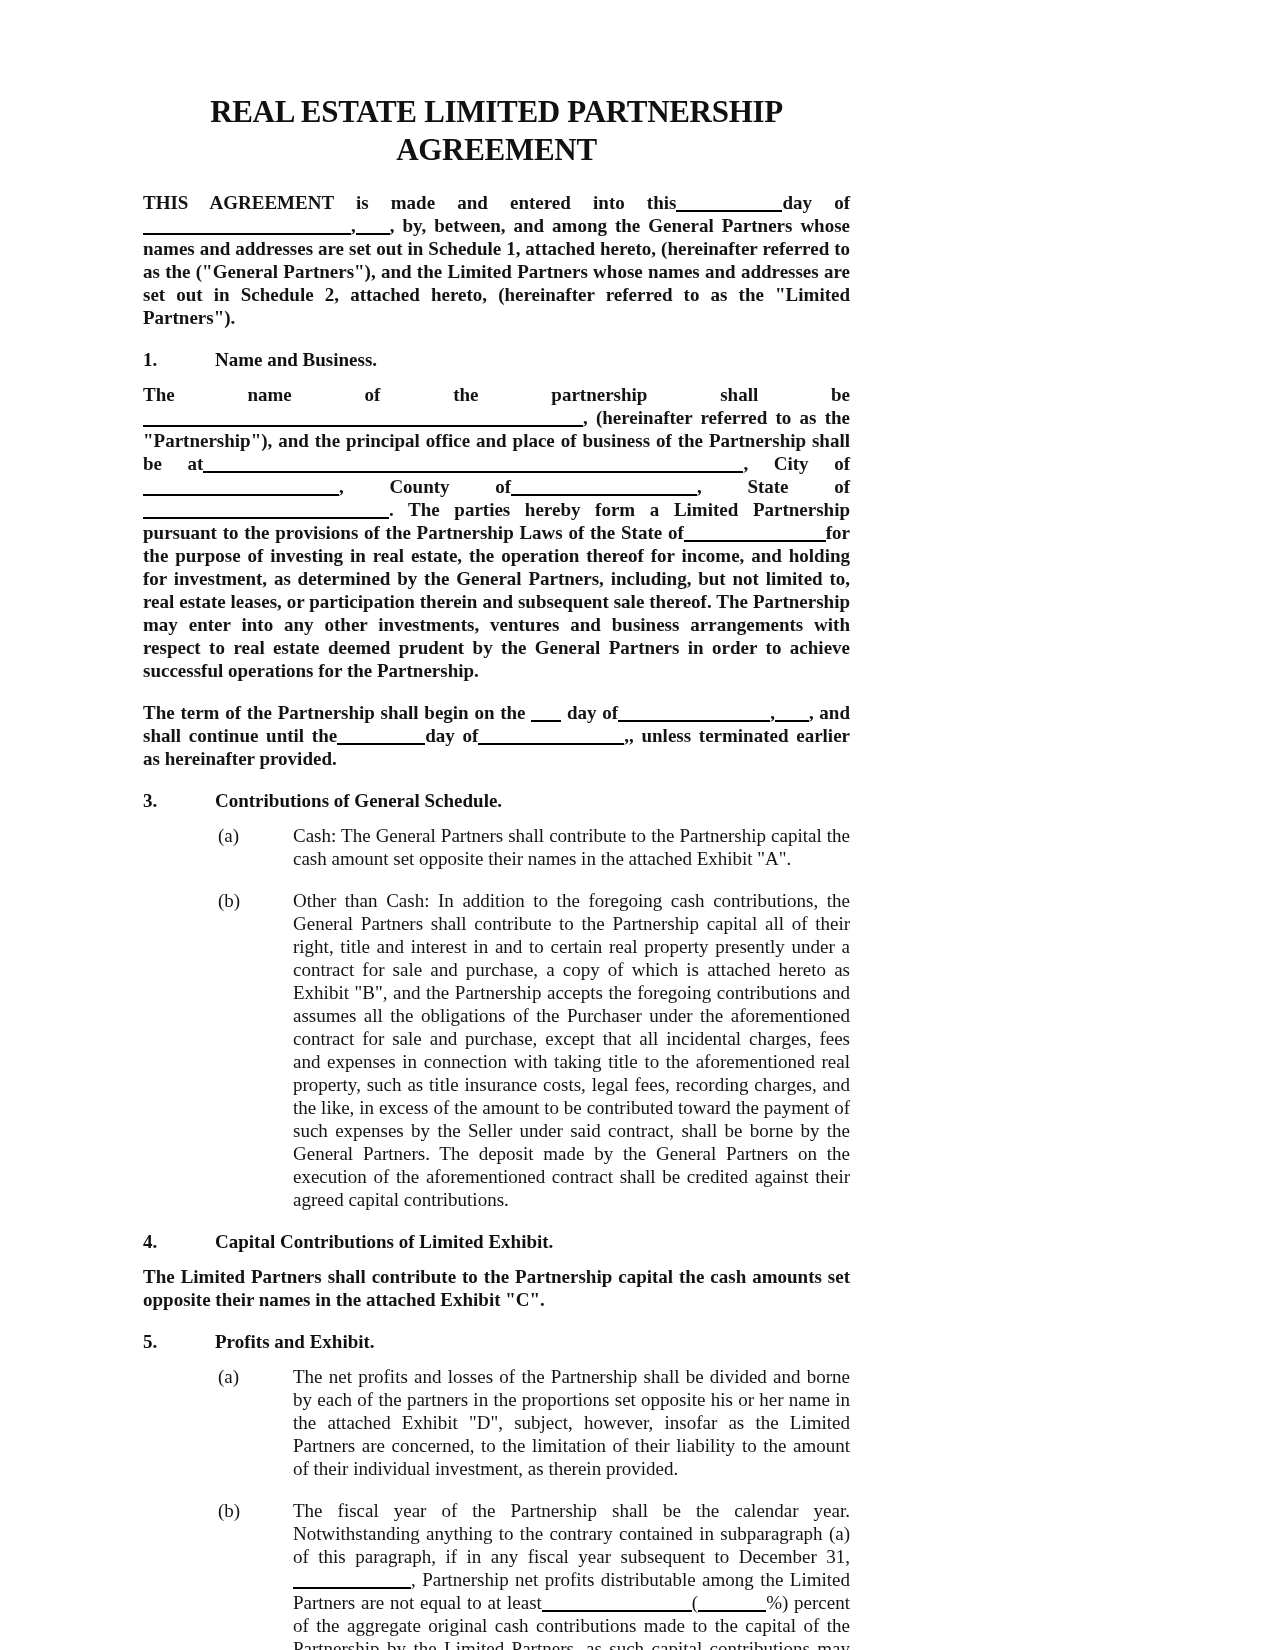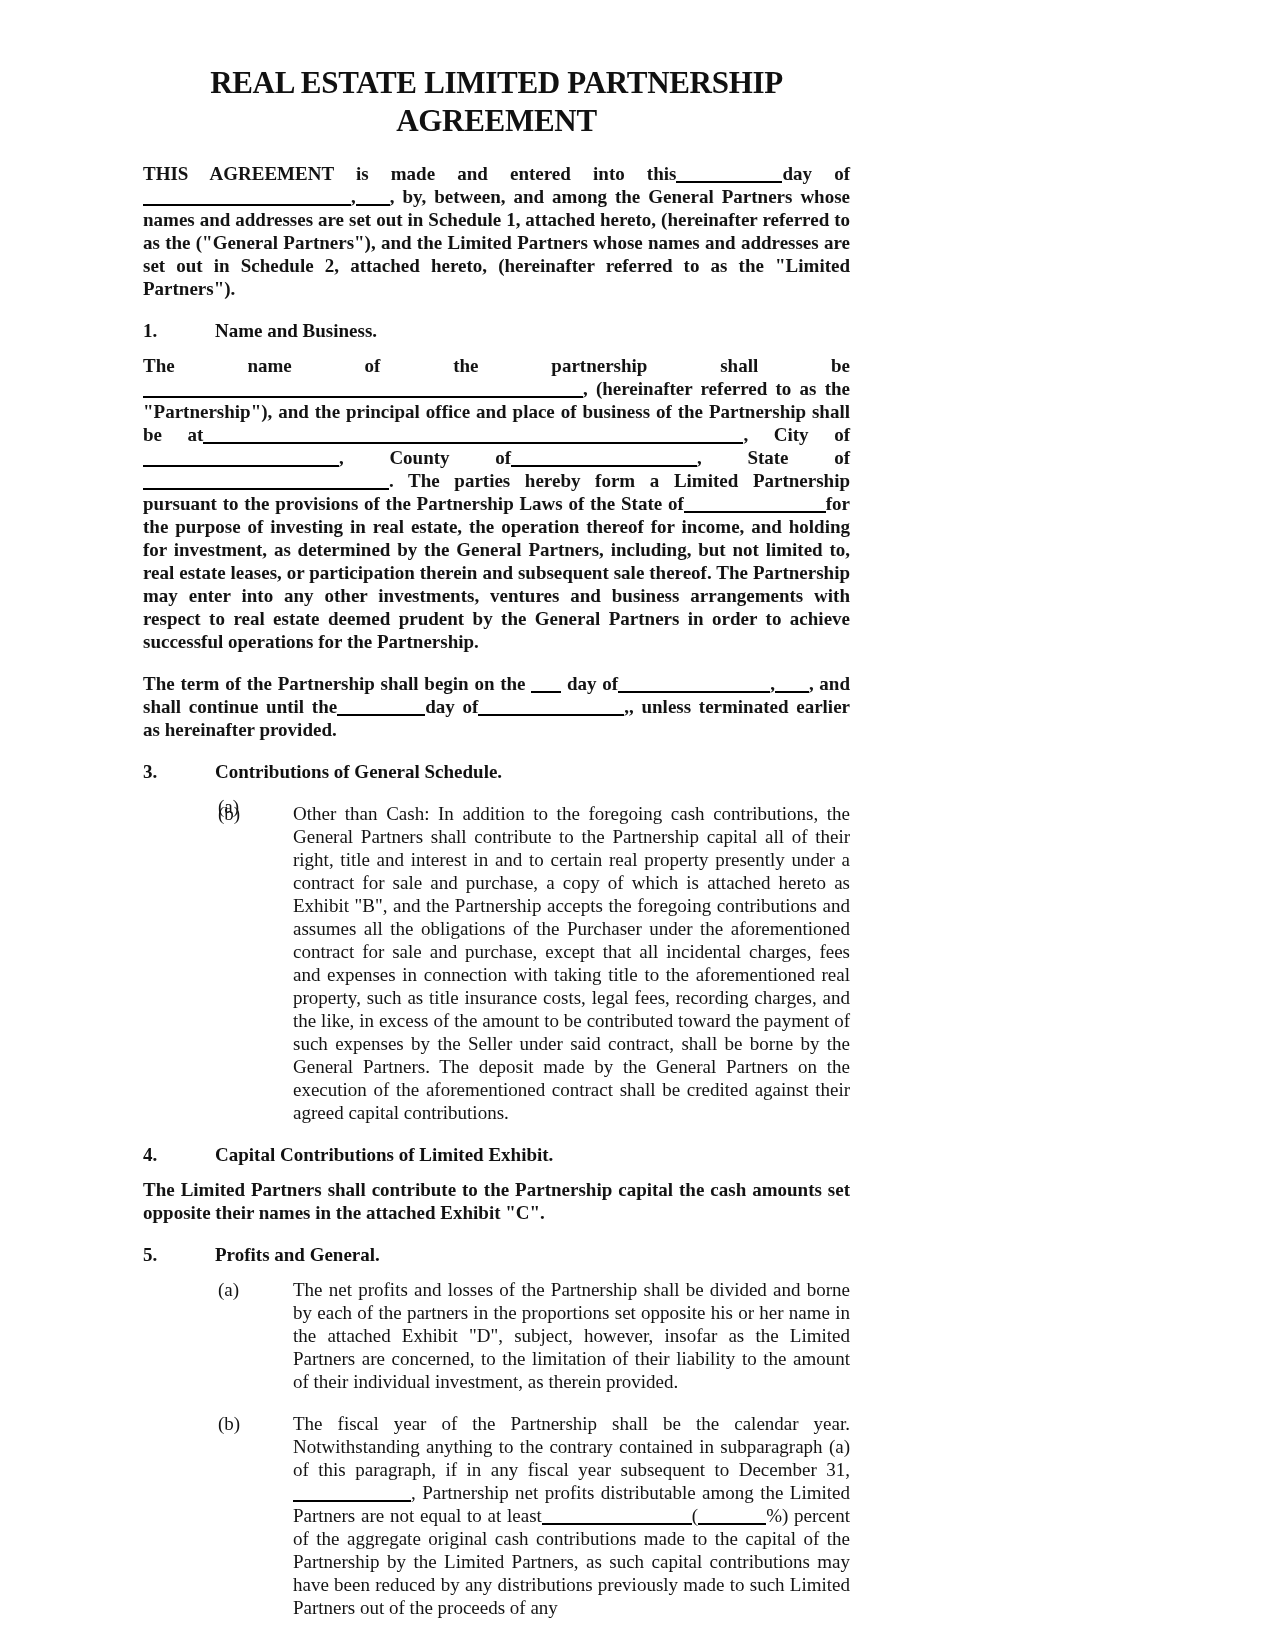--- a/index.html
+++ b/index.html
@@ -6,21 +6,21 @@
     margin: 0;
     padding: 0;
     background: #ffffff;
   }
   .page {
     position: relative;
     width: 1052px;
     height: 1650px;
     background: #ffffff;
     box-sizing: border-box;
-    padding: 64px 202px 0 143px;
+    padding: 93px 202px 0 143px;
     font-family: "Liberation Serif", "DejaVu Serif", serif;
     font-size: 19px;
     line-height: 23px;
     color: #141414;
     overflow: hidden;
     -webkit-font-smoothing: antialiased;
     hyphens: none;
   }
   .doc-title {
     font-size: 31px;
@@ -68,21 +68,21 @@
 <body>
 
 <div class="page">
   <h1 class="doc-title">REAL ESTATE LIMITED PARTNERSHIP AGREEMENT</h1>
   <div id="doc-body">
       <div class="para"><span>THIS AGREEMENT is made and entered into this</span><span class="blank" style="width: 106px;"></span><span>day of</span><span class="blank" style="width: 208px;"></span><span>,</span><span class="blank" style="width: 34px;"></span><span>, by, between, and among the General Partners whose names and addresses are set out in Schedule 1, attached hereto, (hereinafter referred to as the ("General Partners"), and the Limited Partners whose names and addresses are set out in Schedule 2, attached hereto, (hereinafter referred to as the "Limited Partners").</span></div>
       <div class="heading"><span class="h-num">1.</span><span class="h-label">Name and Business.</span></div>
       <div class="para"><span>The name of the partnership shall be</span><span class="blank" style="width: 440px;"></span><span>, (hereinafter referred to as the "Partnership"), and the principal office and place of business of the Partnership shall be at</span><span class="blank" style="width: 540px;"></span><span>, City of</span><span class="blank" style="width: 196px;"></span><span>, County of</span><span class="blank" style="width: 186px;"></span><span>, State of</span><span class="blank" style="width: 246px;"></span><span>. The parties hereby form a Limited Partnership pursuant to the provisions of the Partnership Laws of the State of</span><span class="blank" style="width: 142px;"></span><span>for the purpose of investing in real estate, the operation thereof for income, and holding for investment, as determined by the General Partners, including, but not limited to, real estate leases, or participation therein and subsequent sale thereof. The Partnership may enter into any other investments, ventures and business arrangements with respect to real estate deemed prudent by the General Partners in order to achieve successful operations for the Partnership.</span></div>
       <div class="para"><span>The term of the Partnership shall begin on the </span><span class="blank" style="width: 30px;"></span><span> day of</span><span class="blank" style="width: 152px;"></span><span>,</span><span class="blank" style="width: 34px;"></span><span>, and shall continue until the</span><span class="blank" style="width: 88px;"></span><span>day of</span><span class="blank" style="width: 146px;"></span><span>,, unless terminated earlier as hereinafter provided.</span></div>
       <div class="heading"><span class="h-num">3.</span><span class="h-label">Contributions of General Schedule.</span></div>
-      <div class="item"><span class="item-label">(a)</span></div>
+      <div class="item"><span class="item-label">(a)</span><span>Cash: The General Partners shall contribute to the Partnership capital the cash amount set opposite their names in the attached Exhibit "A".</span></div>
       <div class="item"><span class="item-label">(b)</span><span>Other than Cash: In addition to the foregoing cash contributions, the General Partners shall contribute to the Partnership capital all of their right, title and interest in and to certain real property presently under a contract for sale and purchase, a copy of which is attached hereto as Exhibit "B", and the Partnership accepts the foregoing contributions and assumes all the obligations of the Purchaser under the aforementioned contract for sale and purchase, except that all incidental charges, fees and expenses in connection with taking title to the aforementioned real property, such as title insurance costs, legal fees, recording charges, and the like, in excess of the amount to be contributed toward the payment of such expenses by the Seller under said contract, shall be borne by the General Partners. The deposit made by the General Partners on the execution of the aforementioned contract shall be credited against their agreed capital contributions.</span></div>
       <div class="heading"><span class="h-num">4.</span><span class="h-label">Capital Contributions of Limited Exhibit.</span></div>
       <div class="para"><span>The Limited Partners shall contribute to the Partnership capital the cash amounts set opposite their names in the attached Exhibit "C".</span></div>
-      <div class="heading"><span class="h-num">5.</span><span class="h-label">Profits and General.</span></div>
+      <div class="heading"><span class="h-num">5.</span><span class="h-label">Profits and Exhibit.</span></div>
       <div class="item"><span class="item-label">(a)</span><span>The net profits and losses of the Partnership shall be divided and borne by each of the partners in the proportions set opposite his or her name in the attached Exhibit "D", subject, however, insofar as the Limited Partners are concerned, to the limitation of their liability to the amount of their individual investment, as therein provided.</span></div>
       <div class="item"><span class="item-label">(b)</span><span>The fiscal year of the Partnership shall be the calendar year. Notwithstanding anything to the contrary contained in subparagraph (a) of this paragraph, if in any fiscal year subsequent to December 31,</span><span class="blank" style="width: 118px;"></span><span>, Partnership net profits distributable among the Limited Partners are not equal to at least</span><span class="blank" style="width: 150px;"></span><span>(</span><span class="blank" style="width: 68px;"></span><span>%) percent of the aggregate original cash contributions made to the capital of the Partnership by the Limited Partners, as such capital contributions may have been reduced by any distributions previously made to such Limited Partners out of the proceeds of any</span></div>
     </div>
 </div>
 
 </body></html>

